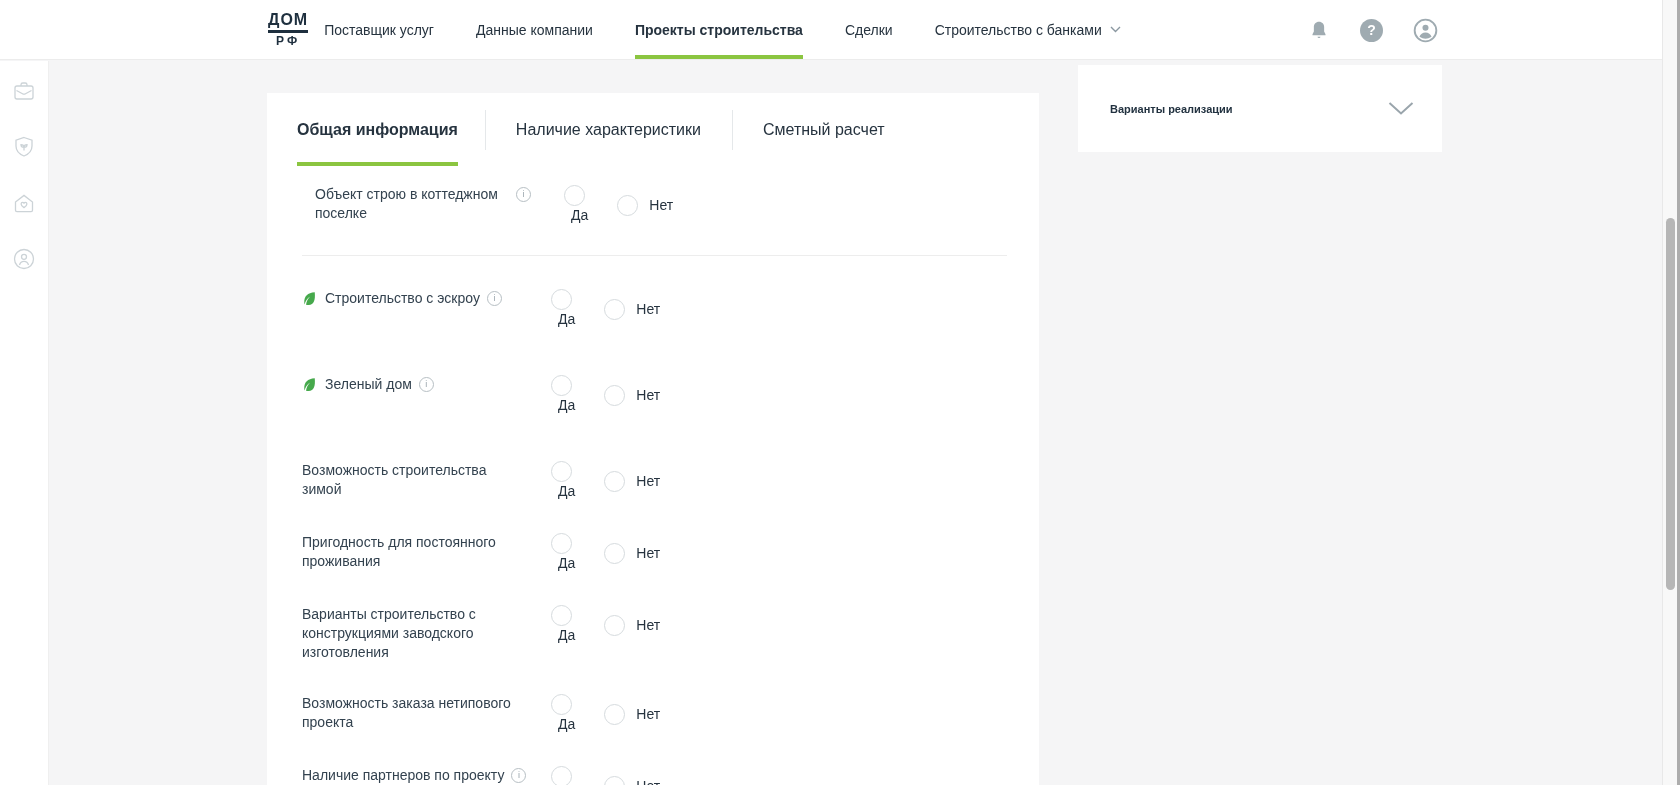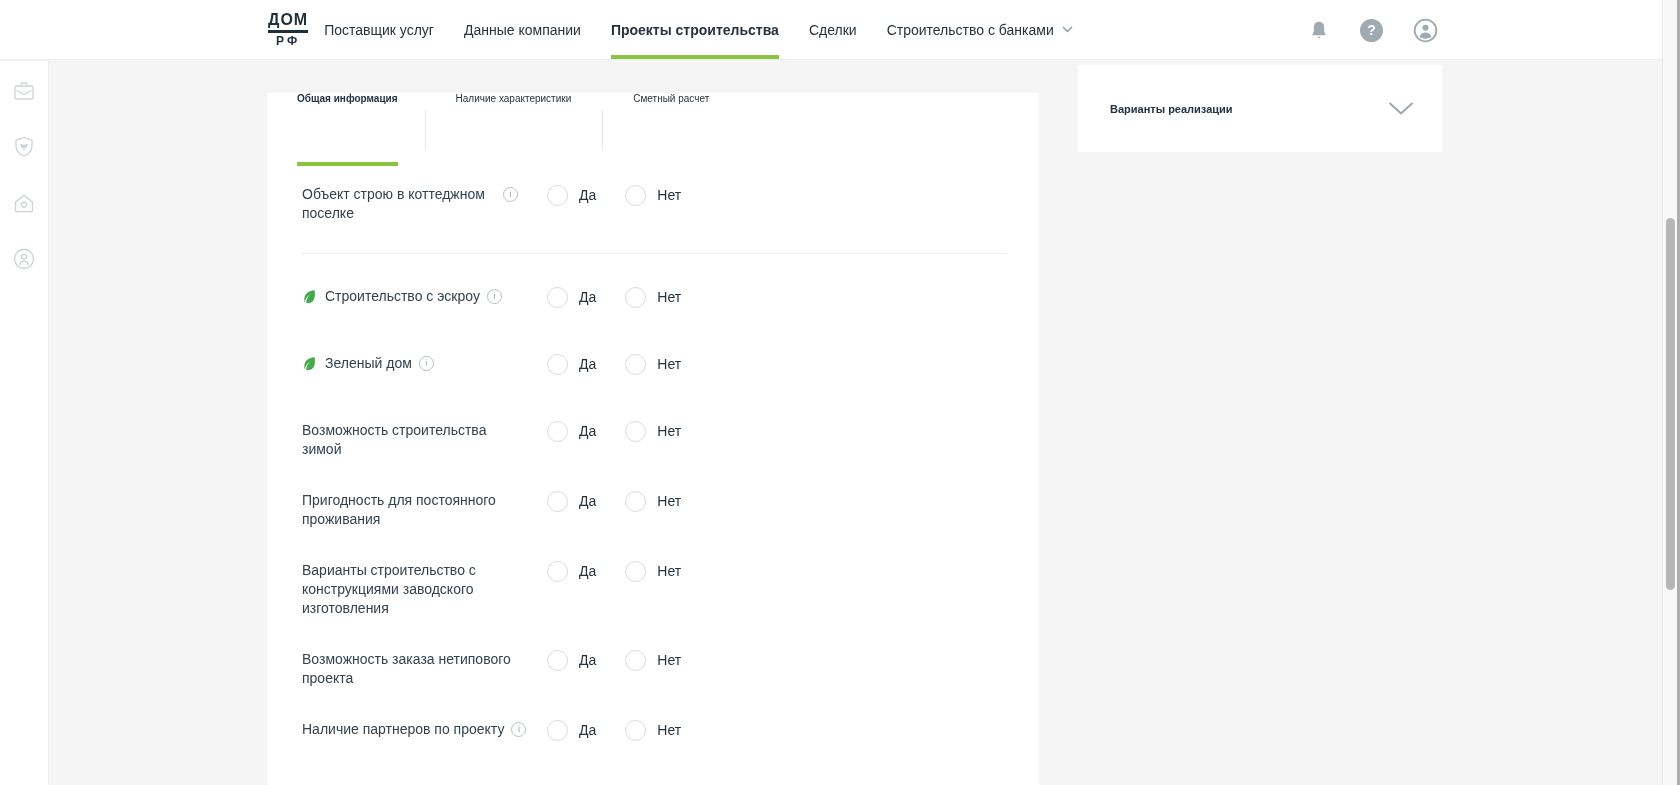--- a/index.html
+++ b/index.html
@@ -8,64 +8,64 @@
   body { font-family:"Liberation Sans", sans-serif; }
   .screen { position:relative; width:1680px; height:785px; background:#f5f5f6; overflow:hidden; }
 
   
   .topbar { position:absolute; top:0; left:0; right:0; height:60px; background:#fff;
             border-bottom:1px solid #ececec; display:flex; align-items:center; z-index:6; }
   .logo { display:flex; flex-direction:column; align-items:center; line-height:1;
           color:#1e2f3e; margin-left:268px; flex:none; cursor:pointer; }
   .logo-top { font-size:16px; font-weight:800; letter-spacing:1px; border-bottom:3px solid #1e2f3e; padding-bottom:2px; }
   .logo-bottom { font-size:12px; font-weight:800; letter-spacing:3px; margin-top:2px; }
-  .nav { display:flex; align-items:center; height:100%; margin-left:1px; }
+  .nav { display:flex; align-items:center; height:100%; margin-left:1px;gap:12px; }
   .nav-item { position:relative; height:100%; display:flex; align-items:center; gap:8px;
               padding:0 15px; font-size:14px; color:var(--dark); cursor:pointer; white-space:nowrap; }
   .nav-item.active { font-weight:bold;justify-content:flex-end; }
   .nav-item.active::after { content:''; position:absolute; left:15px; right:15px; bottom:0;
                             height:4px; background:var(--green); }
   .topbar-icons { position:absolute; left:1308px; top:0; height:60px; display:flex; align-items:center; gap:30px; }
   .icon-btn { cursor:pointer; display:flex; align-items:center; justify-content:center; }
   .help-circle { width:23px; height:23px; border-radius:50%; background:var(--icon-gray); color:#fff;
                  font-size:14px; font-weight:bold; display:flex; align-items:center; justify-content:center; }
 
   
   .sidebar { position:absolute; left:0; top:61px; bottom:0; width:49px; background:#fff;
              border-right:1px solid #efefef; display:flex; flex-direction:column; align-items:center;
              padding-top:17px; gap:30px; z-index:5; }
   .side-icon { width:26px; height:26px; cursor:pointer; display:flex; align-items:center; justify-content:center; }
 
   
   .card { position:absolute; left:267px; top:93px; width:772px; height:692px; background:#fff; }
   .tabs { height:73px; display:flex; align-items:stretch; }
-  .tab { position:relative; display:flex; font-size:10px; color:var(--dark);
+  .tab { position:relative; display:flex; align-items:center; font-size:16px; color:var(--dark);
          padding:0 31px; cursor:pointer; white-space:nowrap; }
   .tab:first-child { padding-left:30px; padding-right:27px; }
   .tab + .tab::before { content:''; position:absolute; left:0; top:17px; height:40px; width:1px; background:#e5e8ea; }
   .tab.active { font-weight:bold; }
   .tab.active::after { content:''; position:absolute; left:30px; right:27px; bottom:0; height:4px; background:var(--green); }
 
   .form { padding:19px 32px 0 35px; }
   .form-row { position:relative; display:flex; align-items:flex-start; font-size:14px; color:var(--label); }
   .form-row.lines-1 { margin-bottom:46px; }
   .form-row.lines-2 { margin-bottom:32px; }
   .form-row.lines-3 { margin-bottom:32px; }
-  .form-row.no-mb { margin-bottom:0; }
+  .form-row.no-mb { margin-bottom:0;margin-left:13px; }
   .row-label { width:245px; flex:none; display:flex; align-items:flex-start; }
   .row-label-text { white-space:pre-line; line-height:19px; max-width:212px; }
   .leaf { width:15px; height:15px; margin:2px 8px 0 0; flex:none; display:flex; }
   .info-badge { width:15px; height:15px; border:1px solid #b7bfc4; border-radius:50%; color:#9aa5ac;
                 font-size:9px; line-height:1; display:inline-flex; align-items:center; justify-content:center;
                 flex:none; cursor:pointer; font-style:normal; }
   .info-badge.inline { margin-left:7px; margin-top:2px; }
   .info-badge.fixed { position:absolute; left:201px; top:2px; }
   .radio-group { display:flex; align-items:center; }
   .radio-option { display:flex; align-items:center; cursor:pointer; }
-  .radio-option.yes { margin-right:29px; }
+  .radio-option.yes { margin-right:29px;flex-direction:column; }
   .radio-circle { width:21px; height:21px; border:1px solid #d6dbde; border-radius:50%; background:#fff; flex:none; }
   .radio-text { margin-left:11px; color:var(--dark); line-height:19px; }
   .row-divider { height:1px; background:#ededed; margin:30px 0 33px 0; }
 
   
   .right-card { position:absolute; left:1078px; top:65px; width:364px; height:87px; background:#fff;
                 display:flex; align-items:center; justify-content:space-between; padding:0 28px 0 32px; cursor:pointer; }
   .right-title { font-weight:bold; font-size:11px; color:#223240; }
 
   

